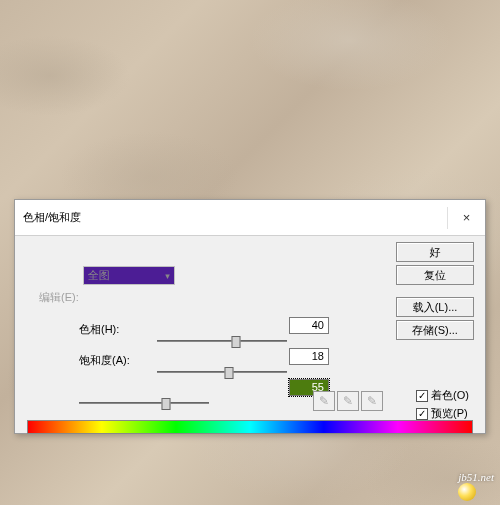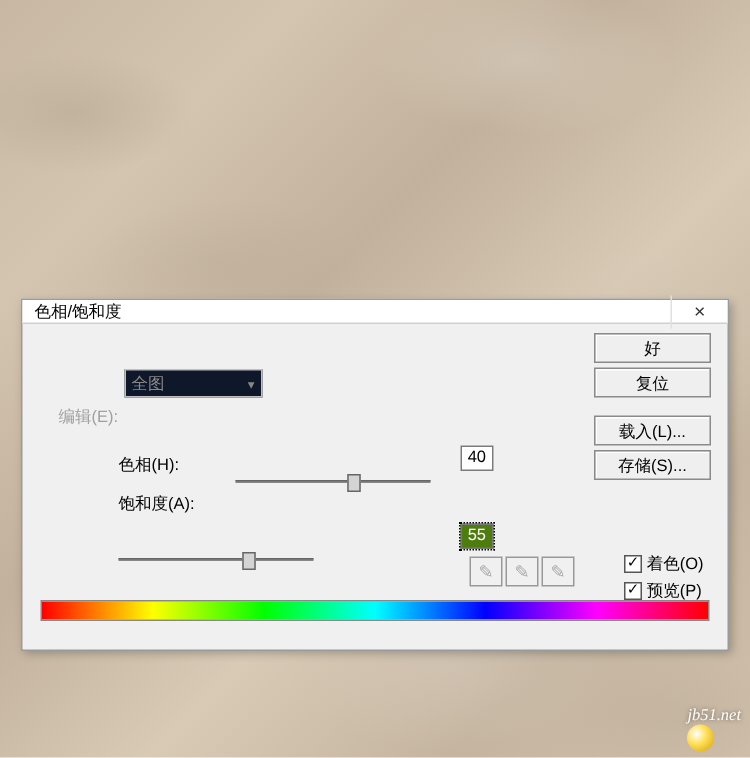--- a/index.html
+++ b/index.html
@@ -24,21 +24,21 @@
 }
 .dialog {
   position: absolute;
   left: 14px; top: 199px;
   width: 472px; height: 235px;
   background: #f0f0f0;
   border: 1px solid #9a9a9a;
   box-shadow: 2px 2px 6px rgba(0,0,0,0.25);
 }
 .titlebar {
-  height: 16px;
+  height: 36px;
   background: #fff;
   border-bottom: 1px solid #d0d0d0;
   display: flex; align-items: center;
   justify-content: space-between;
   padding-left: 8px;
 }
 .title-text { font-size: 11px; color: #000; }
 .close-btn {
   width: 38px; height: 22px;
   display: flex; align-items: center; justify-content: center;
@@ -51,21 +51,21 @@
   height: calc(100% - 23px);
 }
 .edit-row {
   display: flex; align-items: center; gap: 4px;
   margin-bottom: 12px; margin-left: 12px;
 }
 .edit-label { color: #a0a0a0; font-size: 11px; margin-top: 44px; }
 .edit-select {
   width: 92px; height: 19px;
   border: 1px solid #c0c0c0;
-  background: #0f172a;
+  background: #4c1d95;
   color: #888;
   font-size: 11px;
   padding: 1px 4px;
   display: flex; align-items: center; justify-content: space-between;
 }
 .chev { font-size: 9px; color: #888; }
 .sliders { margin-left: 52px; width: 250px; }
 .slider-row {
   display: flex; align-items: center;
   margin-bottom: 6px;
@@ -81,21 +81,21 @@
   width: 130px;
 }
 .thumb {
   position: absolute; top: -5px;
   width: 9px; height: 12px;
   background: #d4d4d4;
   border: 1px solid #666;
   transform: translateX(-50%);
 }
 .value-box {
-  width: 22px; height: 17px;
+  width: 40px; height: 17px;
   border: 1px solid #7a7a7a;
   background: #fff;
   font-size: 11px;
   text-align: right;
   padding: 1px 4px 0 0;
   color: #000;
 }
 .value-box.focused {
   background: #4d7c0f; color: #fff;
   outline: 1px dotted #000;
@@ -199,20 +199,28 @@
               <div class="value-box">40</div>
             </div>
           <div class="track">
             <div class="thumb" style="left:61%"></div>
           </div>
         </div>
       </div>
 
       <div class="slider-row">
         <span class="slider-label">饱和度(A):</span>
+        <div class="slider-wrap">
+          <div style="display:flex;justify-content:flex-end;">
+              <div class="value-box">18</div>
+            </div>
+          <div class="track">
+            <div class="thumb" style="left:55%"></div>
+          </div>
+        </div>
       </div>
 
       <div class="slider-row">
         <div class="slider-wrap">
           <div style="display:flex;justify-content:flex-end;">
               <div class="value-box focused">55</div>
             </div>
           <div class="track">
             <div class="thumb" style="left:67%"></div>
           </div>

